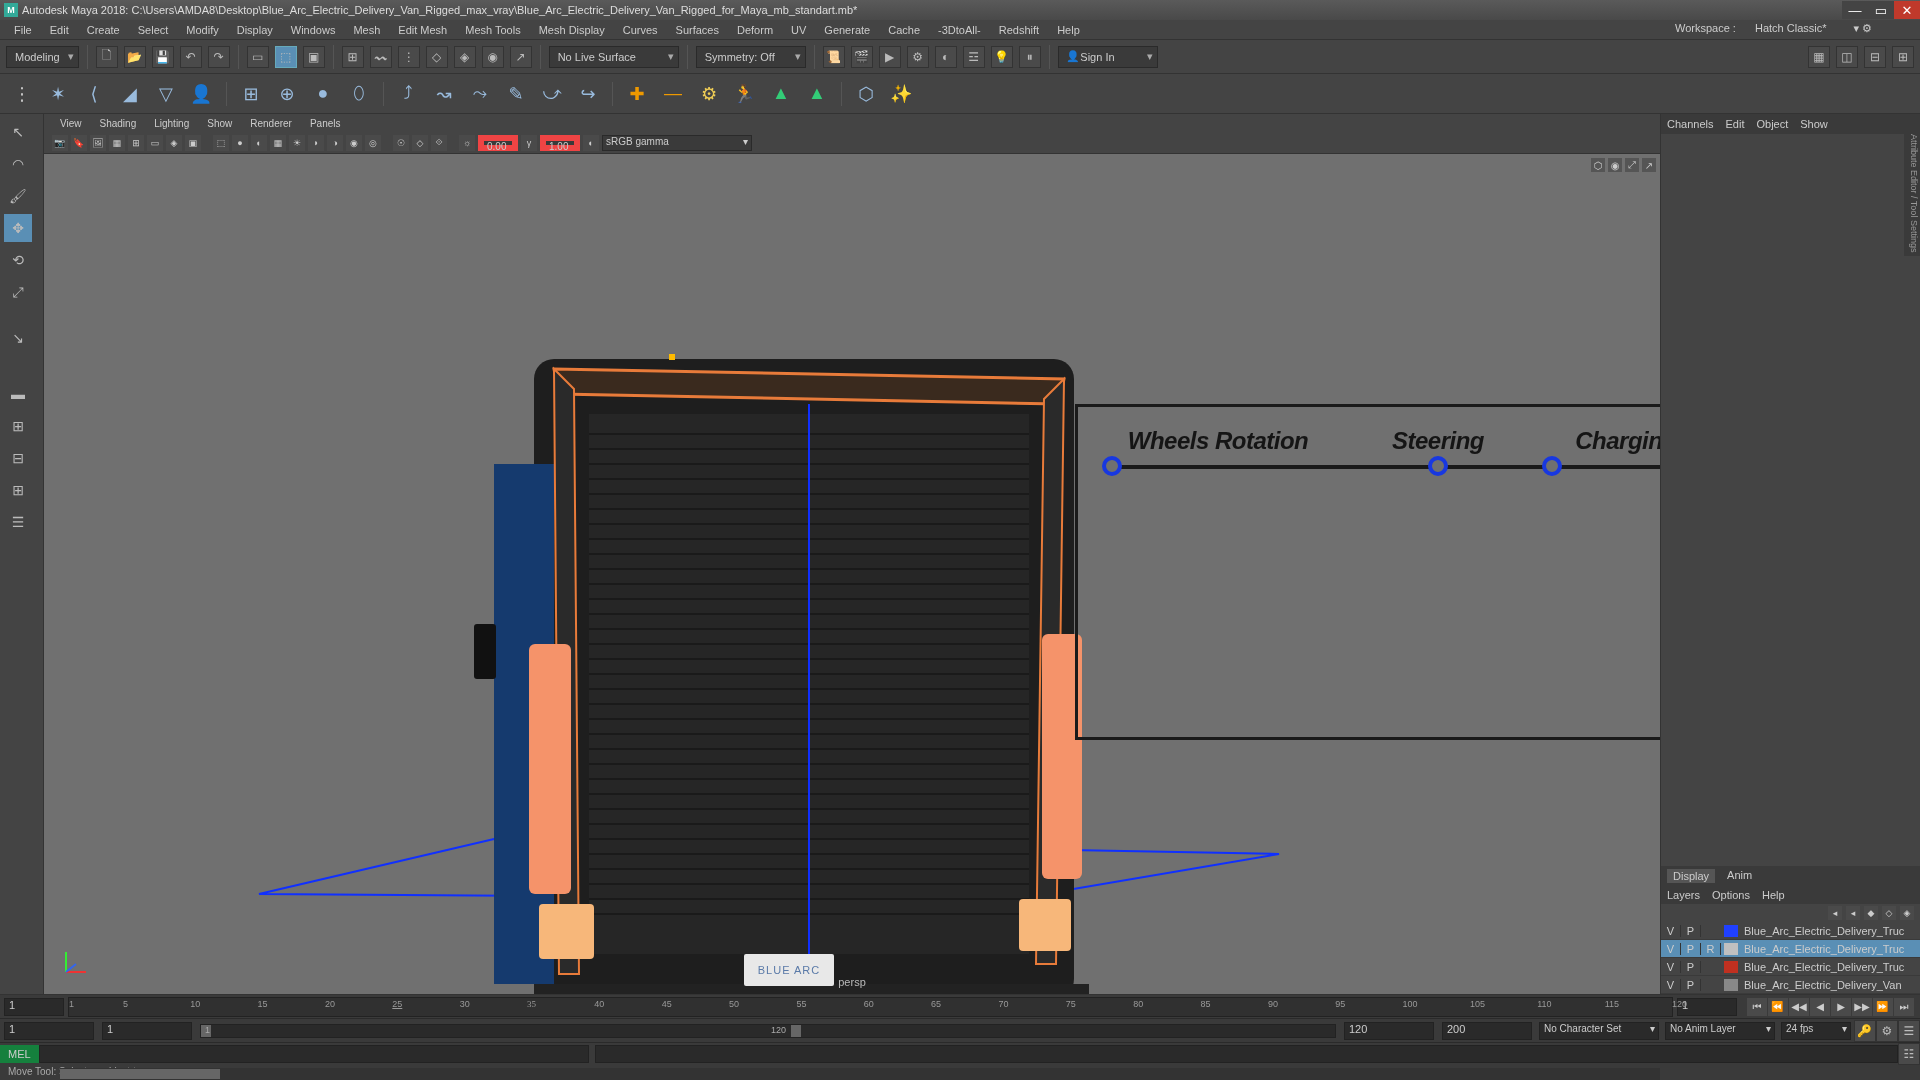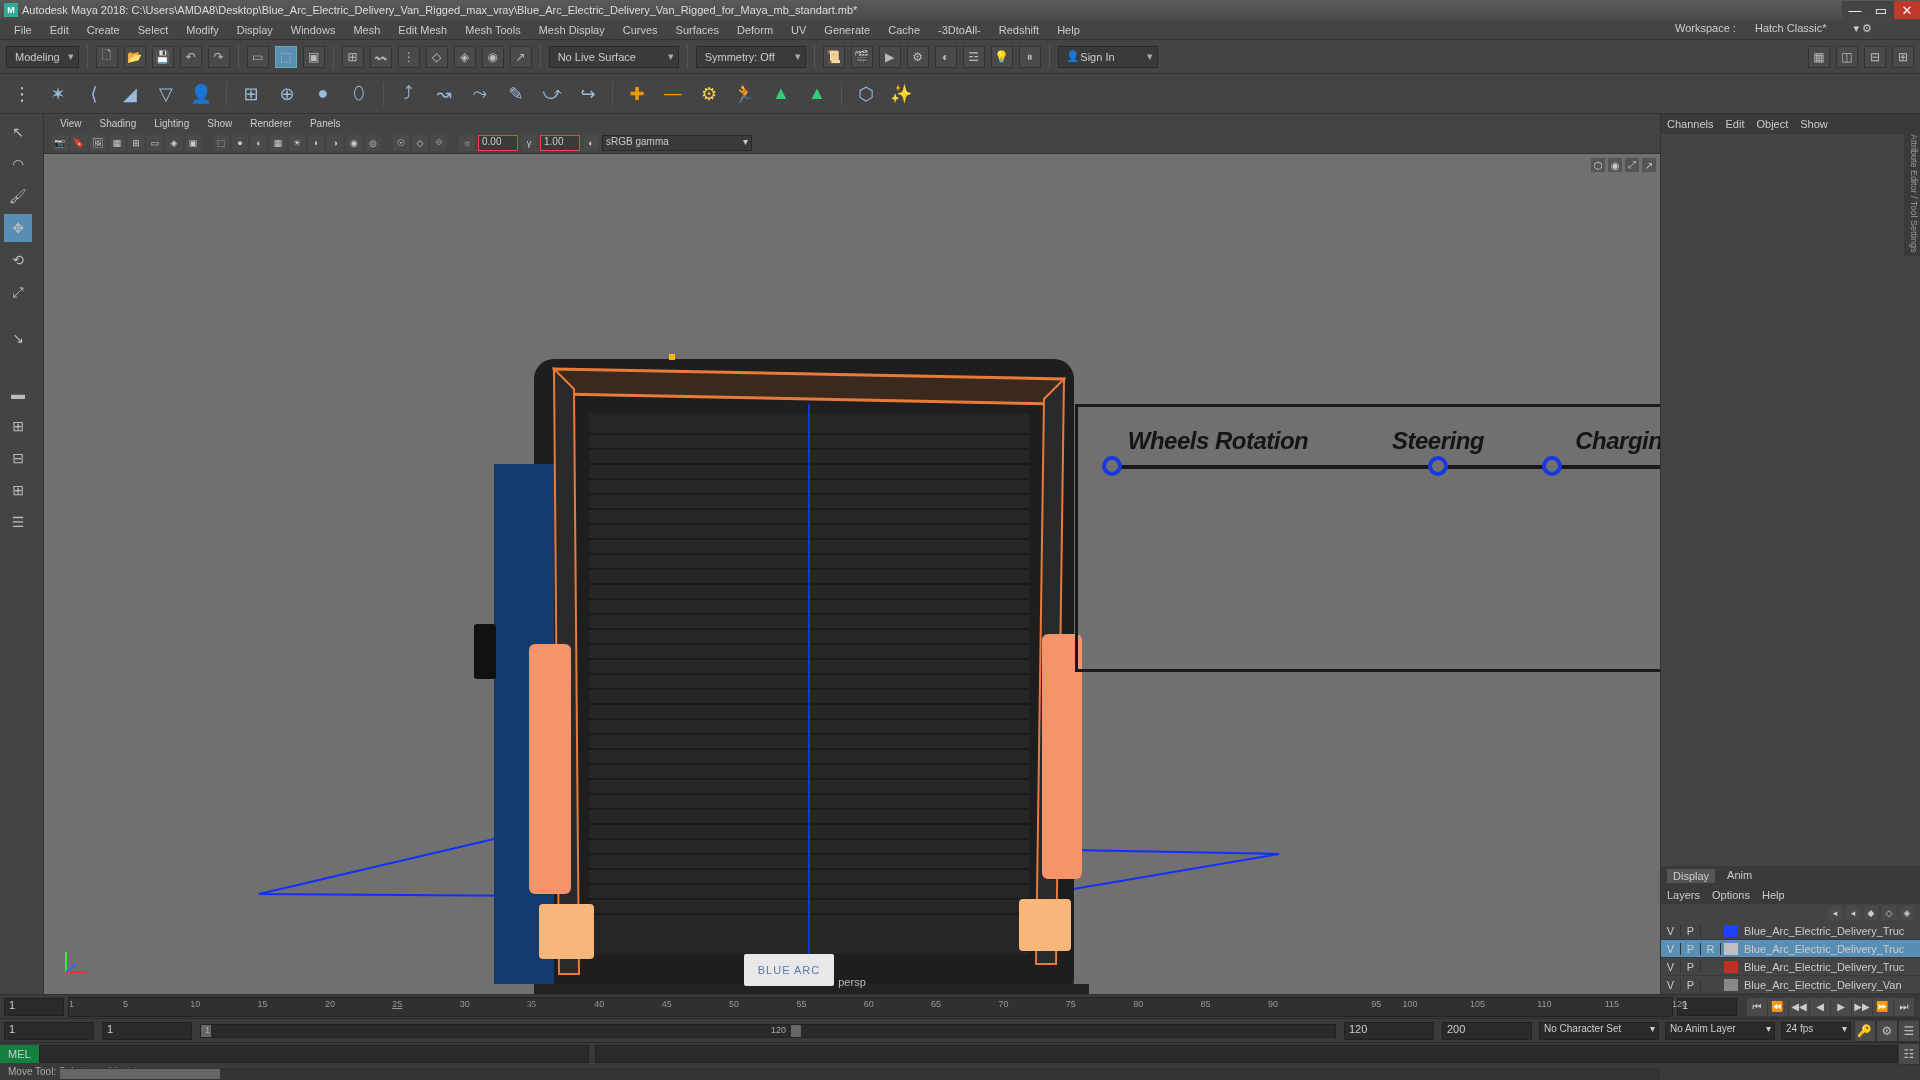--- a/index.html
+++ b/index.html
@@ -27,21 +27,21 @@
 .maincontent{display:flex;height:calc(1080px - 20px - 20px - 34px - 40px - 24px - 24px - 16px - 22px)}
 .lefttools{width:44px;background:#444;padding:4px;display:flex;flex-direction:column;gap:4px;border-right:1px solid #333}
 .ltool{width:28px;height:28px;display:flex;align-items:center;justify-content:center;font-size:14px;color:#bbb}
 .ltool.active{background:#5a8fb5}
 .outliner-tab{position:absolute;left:44px;top:130px;width:14px;height:60px;background:#3a3a3a;writing-mode:vertical-rl;display:flex;align-items:center;justify-content:center;font-size:9px;color:#999}
 .viewport-wrap{flex:1;display:flex;flex-direction:column;background:#3a3a3a;position:relative}
 .vp-menubar{height:18px;background:#444;display:flex;align-items:center;padding-left:8px;gap:2px}
 .vp-menubar span{padding:1px 8px;font-size:10px}
 .vp-toolbar{height:22px;background:#444;display:flex;align-items:center;padding-left:8px;gap:3px;border-bottom:1px solid #333}
 .vp-tb{width:16px;height:16px;background:#4a4a4a;display:flex;align-items:center;justify-content:center;font-size:9px}
-.vp-num{width:40px;height:16px;background:#3a3a3a;border:1px solid #ef4444;font-size:10px;padding:0 3px}
+.vp-num{width:40px;height:16px;background:#3a3a3a;border:6px solid #ef4444;font-size:10px;padding:0 3px}
 .vp-combo{width:150px;height:16px;background:#3a3a3a;border:1px solid #2a2a2a;font-size:10px;padding:0 3px;position:relative}
 .vp-combo::after{content:"▾";position:absolute;right:3px}
 .viewport{flex:1;background:#707070;position:relative;overflow:hidden}
 .viewport-corner{position:absolute;top:4px;right:4px;display:flex;gap:3px}
 .viewport-corner span{width:14px;height:14px;background:#555;display:flex;align-items:center;justify-content:center;font-size:10px}
 .persp-label{position:absolute;bottom:6px;left:50%;transform:translateX(-50%);color:#bbb;font-size:11px}
 .axis{position:absolute;bottom:18px;left:18px;width:28px;height:28px}
 .rightpanel{width:260px;background:#444;border-left:1px solid #333;display:flex;flex-direction:column}
 .rp-tabs{height:20px;display:flex;align-items:center;padding:2px 6px;gap:12px;background:#3a3a3a}
 .rp-tabs span{font-size:11px}
@@ -70,21 +70,21 @@
 .rs-combo::after{content:"▾";position:absolute;right:3px}
 .cmdline{height:22px;background:#3a3a3a;display:flex;align-items:center;border-top:1px solid #2a2a2a}
 .cmd-label{padding:0 8px;background:#15803d;height:18px;display:flex;align-items:center}
 .cmd-input{flex:0 0 550px;height:18px;background:#2a2a2a;border:1px solid #222;margin-right:6px}
 .cmd-output{flex:1;height:18px;background:#2a2a2a;border:1px solid #222}
 .helpline{height:16px;background:#3a3a3a;padding:2px 8px;font-size:10px;color:#aaa}
 
 
 .truck{position:absolute;left:380px;top:190px;width:680px;height:700px}
 .plane{position:absolute;left:210px;top:680px}
-.ctrl-panel{position:absolute;right:0;top:250px;width:585px;height:268px;border:3px solid #1a1a1a;border-right:none;background:rgba(120,120,120,0);display:grid;grid-template-columns:1fr 1fr 1fr 1fr;padding:20px 30px}
+.ctrl-panel{position:absolute;right:0;top:250px;width:585px;height:336px;border:3px solid #1a1a1a;border-right:none;background:rgba(120,120,120,0);display:grid;grid-template-columns:1fr 1fr 1fr 1fr;padding:20px 30px}
 .ctrl-item{display:flex;flex-direction:column;align-items:center;gap:10px}
 .ctrl-label{font-family:Arial Black,Arial;font-weight:900;font-size:24px;color:#151515;font-style:italic;letter-spacing:-0.5px}
 .ctrl-slider{width:220px;height:4px;background:#1a1a1a;position:relative}
 .ctrl-knob{position:absolute;top:-9px;width:20px;height:20px;border:4px solid #1838e0;border-radius:50%;background:#707070}
 .scroll-h{position:absolute;bottom:0;left:60px;right:260px;height:12px;background:#333}
 .scroll-h .thumb{position:absolute;left:0;width:160px;height:10px;background:#666;top:1px}
 </style>
 </head>
 <body>
 
@@ -451,21 +451,21 @@
       <div class="ts-ticklabel" style="left: 36.9748%;">45</div>
       <div class="ts-ticklabel" style="left: 41.1765%;">50</div>
       <div class="ts-ticklabel" style="left: 45.3782%;">55</div>
       <div class="ts-ticklabel" style="left: 49.5798%;">60</div>
       <div class="ts-ticklabel" style="left: 53.7815%;">65</div>
       <div class="ts-ticklabel" style="left: 57.9832%;">70</div>
       <div class="ts-ticklabel" style="left: 62.1849%;">75</div>
       <div class="ts-ticklabel" style="left: 66.3866%;">80</div>
       <div class="ts-ticklabel" style="left: 70.5882%;">85</div>
       <div class="ts-ticklabel" style="left: 74.7899%;">90</div>
-      <div class="ts-ticklabel" style="left: 78.9916%; margin-left: 36px;">95</div>
+      <div class="ts-ticklabel" style="left: 78.9916%;">95</div>
       <div class="ts-ticklabel" style="left: 83.1933%;">100</div>
       <div class="ts-ticklabel" style="left: 87.395%;">105</div>
       <div class="ts-ticklabel" style="left: 91.5966%;">110</div>
       <div class="ts-ticklabel" style="left: 95.7983%;">115</div>
       <div class="ts-ticklabel" style="left: 100%;">120</div>
     </div>
   <div class="ts-num">1</div>
   <div class="ts-playback">
     <div class="ts-pb">⏮</div>
     <div class="ts-pb">⏪</div>

